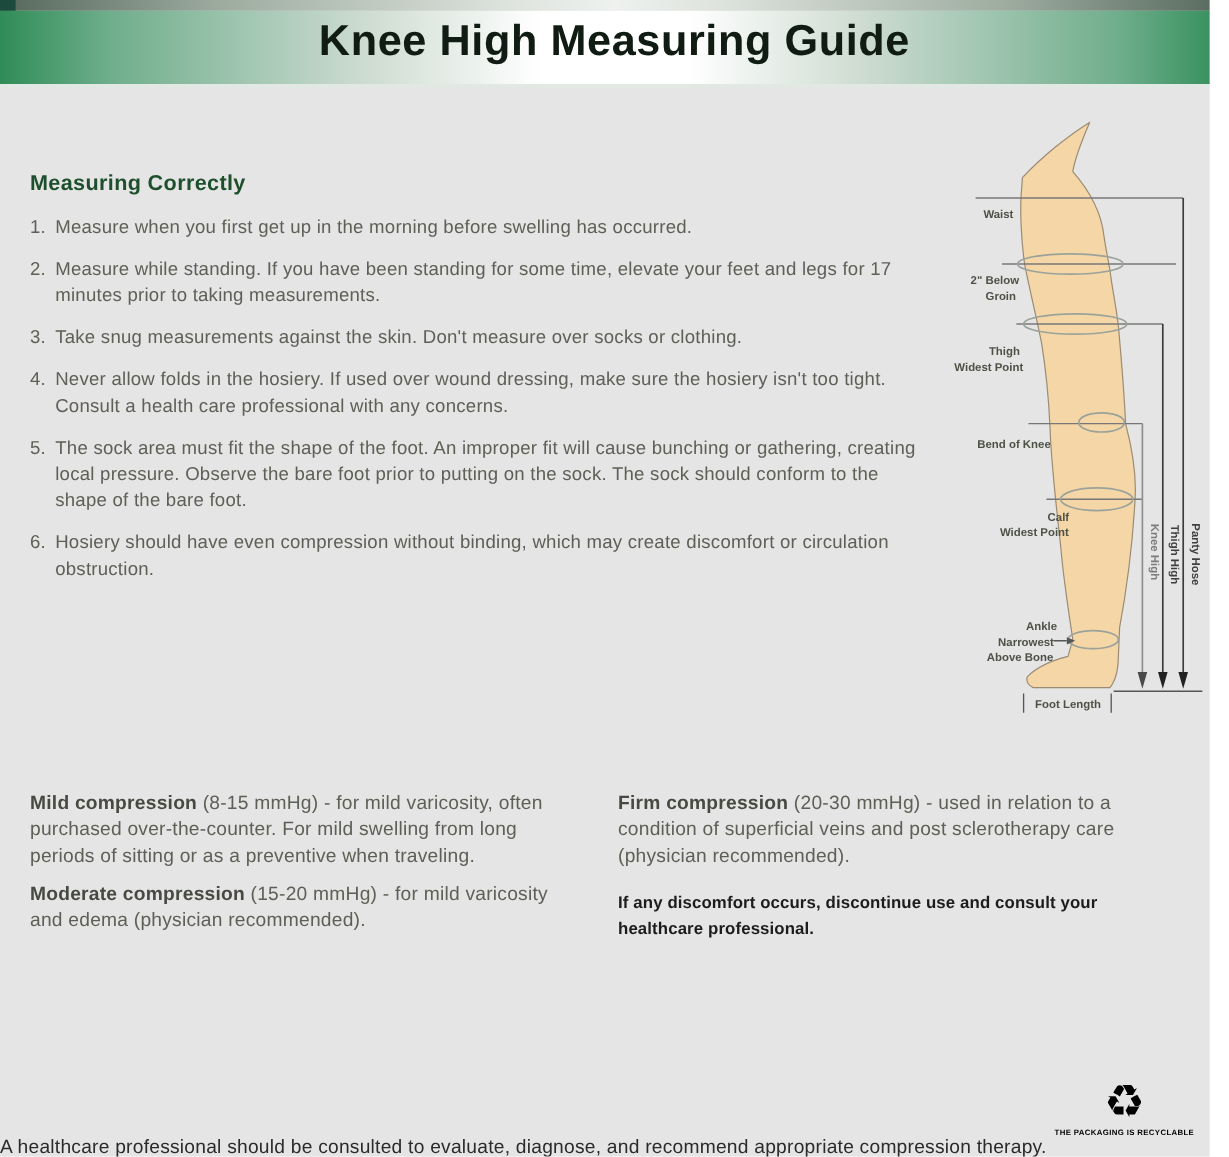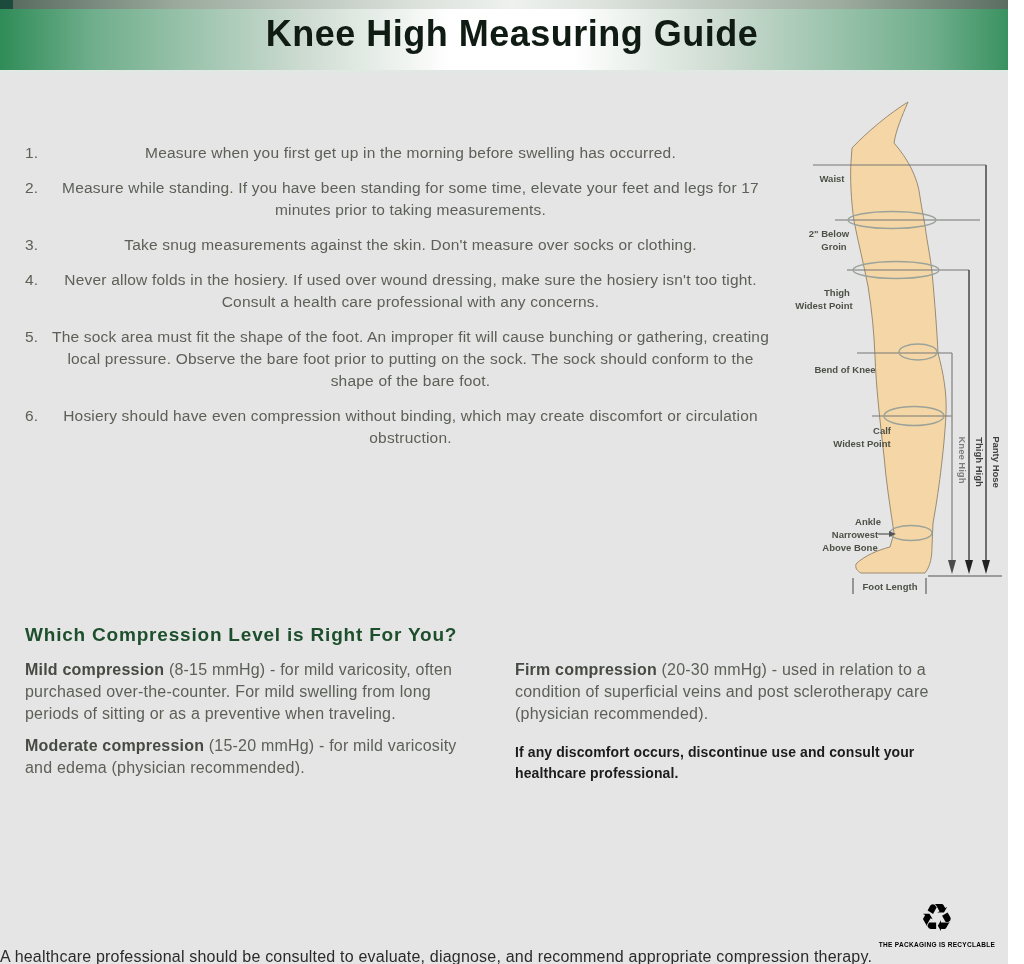--- a/index.html
+++ b/index.html
@@ -26,21 +26,21 @@
   }
 
   
   .measuring { position:absolute; left:25px; top:142px; width:750px; color:#5d6057; }
   .section-heading {
     color:#1e4f2d; font-weight:bold; font-size:18px; letter-spacing:0.3px;
     margin:0 0 16px 0;
   }
   .m-item { display:flex; margin-bottom:13px; font-size:15.5px; line-height:22px; letter-spacing:0.2px; }
   .m-item .num { flex:0 0 21px; }
-  .m-item .txt { flex:1;text-align:center; }
+  .m-item .txt { flex:1; }
   .m-note {
     margin-top:16px; max-width:588px; font-size:13px; font-weight:bold;
     color:#1c1c1c; line-height:22px; letter-spacing:0.1px;
   }
 
   
   .comp-heading {
     position:absolute; left:25px; top:624px; font-size:19px; font-weight:bold;
     color:#1e4f2d; letter-spacing:0.8px;
   }
@@ -76,20 +76,21 @@
 <div class="page">
 
   <div class="header">
     <div class="header-topstrip"></div>
     <div class="header-corner"></div>
     <div class="header-band"></div>
     <div class="header-title">Knee High Measuring Guide</div>
   </div>
 
   <div class="measuring">
+    <div class="section-heading">Measuring Correctly</div>
 
     <div class="m-item">
       <span class="num">1.</span>
       <span class="txt">Measure when you first get up in the morning before swelling has occurred.</span>
     </div>
     <div class="m-item">
       <span class="num">2.</span>
       <span class="txt">Measure while standing. If you have been standing for some time, elevate your feet and legs for 17 minutes prior to taking measurements.</span>
     </div>
     <div class="m-item">
@@ -162,21 +163,20 @@
       <text class="dlabel" x="65" y="438" text-anchor="middle">Narrowest</text>
       <text class="dlabel" x="60" y="451" text-anchor="middle">Above Bone</text>
       <text class="dlabel" x="100" y="490" text-anchor="middle">Foot Length</text>
 
       <text class="dlabel-gray" x="169" y="360" text-anchor="middle" transform="rotate(90 169 360)">Knee High</text>
       <text class="dlabel-dark" x="186" y="362" text-anchor="middle" transform="rotate(90 186 362)">Thigh High</text>
       <text class="dlabel-dark" x="203" y="362" text-anchor="middle" transform="rotate(90 203 362)">Panty Hose</text>
     </svg>
   </div>
 
-  <div class="comp-heading">Which Compression Level is Right For You?</div>
 
   <div class="comp-col comp-left">
     <p class="comp-para"><b>Mild compression</b><span> (8-15 mmHg) - for mild varicosity, often purchased over-the-counter. For mild swelling from long periods of sitting or as a preventive when traveling.</span></p>
     <p class="comp-para"><b>Moderate compression</b><span> (15-20 mmHg) - for mild varicosity and edema (physician recommended).</span></p>
   </div>
 
   <div class="comp-col comp-right">
     <p class="comp-para"><b>Firm compression</b><span> (20-30 mmHg) - used in relation to a condition of superficial veins and post sclerotherapy care (physician recommended).</span></p>
     <div class="comp-warning">If any discomfort occurs, discontinue use and consult your healthcare professional.</div>
   </div>

